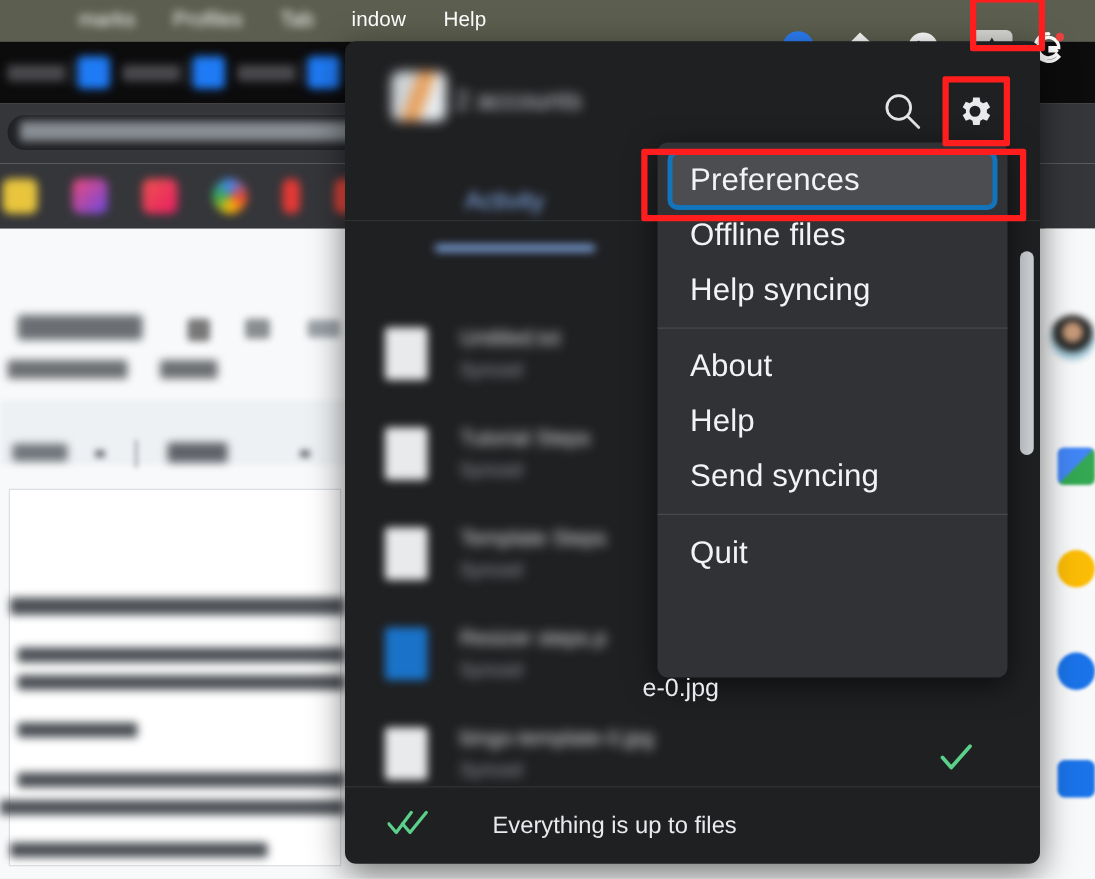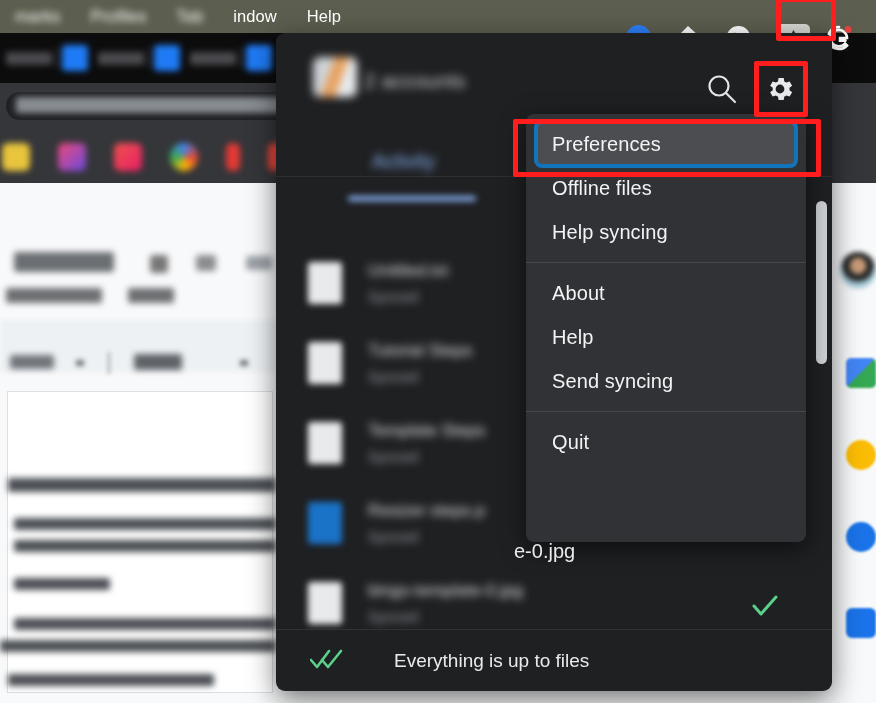--- a/index.html
+++ b/index.html
@@ -68,21 +68,21 @@
   .rail-right { position: absolute; left: 836px; top: 183px; width: 40px; height: 520px; background: #f8f9fa; }
   .rail-avatar { position: absolute; left: 840px; top: 252px; width: 36px; height: 36px; border-radius: 50%; background: radial-gradient(circle at 50% 38%, #c79a78 0 28%, #2b2b2b 29% 55%, #9dc4d4 56%); filter: blur(2.6px); }
   .rail-ic { position: absolute; left: 846px; width: 30px; height: 30px; border-radius: 5px; filter: blur(1.2px); }
 
   
   .menubar {
     position: absolute; left: 0; top: 0; width: 876px; height: 33px;
     background: #5c5f4f;
     display: flex; align-items: center;
   }
-  .mb-left { display: flex; align-items: center; height: 33px; }
+  .mb-left { display: flex; align-items: center; height: 33px; margin-left: 48px; }
   .mb-item { color: #fff; font-size: 16.5px; padding: 0 15px; letter-spacing: .1px; }
   .mb-item.blurred { filter: blur(3.6px); }
   .mb-right { position: absolute; right: 0; top: 0; height: 33px; display: flex; align-items: center; gap: 0; }
   .mb-ic { width: 50px; height: 33px; display: flex; align-items: center; position: relative; margin-top: 42px; }
 
   .ic-zoom { width: 25px; height: 25px; border-radius: 50%; background: #2d7ff9; color: #fff; font-size: 11px; font-weight: bold; display: flex; align-items: center; justify-content: center; }
   .ic-diamond { width: 26px; height: 26px; position: relative; }
   .ic-phone { width: 25px; height: 25px; position: relative; }
   .ic-drive-wrap { width: 34px; height: 28px; border-radius: 5px; background: #d8d8d4; display: flex; align-items: center; justify-content: center; }
   .ic-gram { width: 26px; height: 26px; position: relative; }
@@ -139,21 +139,21 @@
 
   
   .gear-menu {
     position: absolute; left: 526px; top: 114px; width: 280px; height: 428px;
     background: #303236; border-radius: 8px;
     box-shadow: 0 6px 24px rgba(0,0,0,.6);
     padding: 8px 0;
   }
   .gm-item {
     height: 44px; display: flex; align-items: center; padding-left: 26px;
-    color: #f1f3f4; font-size: 20px; letter-spacing: .1px;
+    color: #f1f3f4; font-size: 25px; letter-spacing: .1px;
   }
   .gm-item.highlight {
     background: #4b4d51; margin: 0 10px; border-radius: 6px; padding-left: 16px;
     outline: 4px solid #1274ba; outline-offset: -2px;
   }
   .gm-sep { height: 1px; background: #46484c; margin: 8px 0; }
 
   .ghost-filename {
     position: absolute; left: 514px; top: 540px;
     color: #e8eaed; font-size: 20px; z-index: 6;

